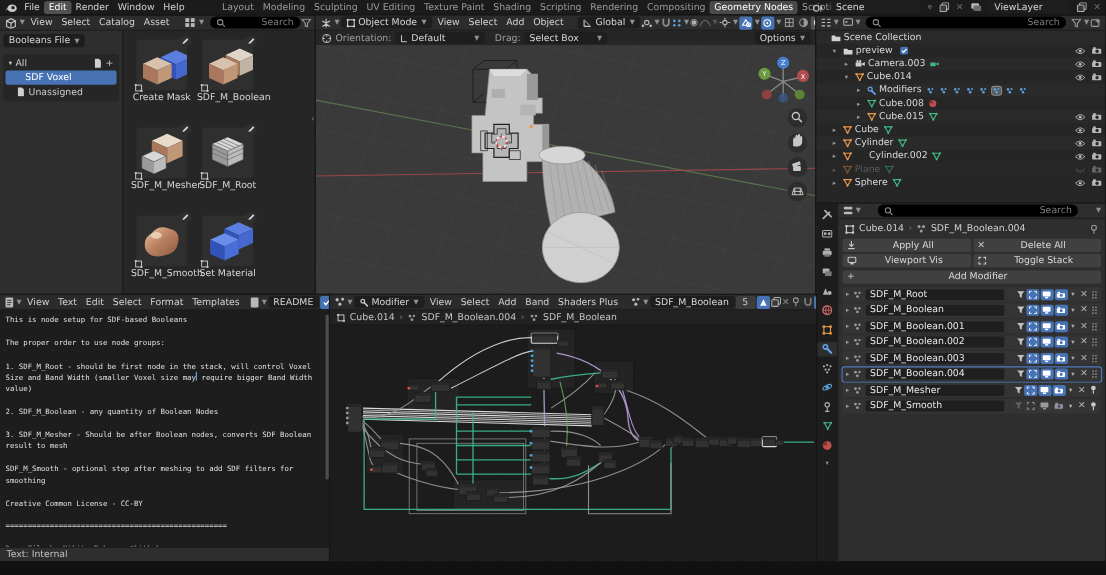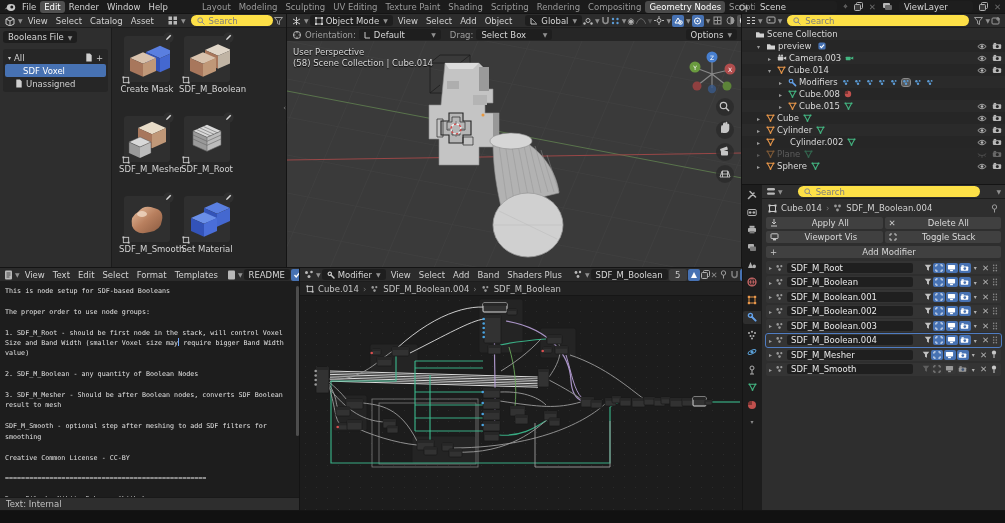--- a/index.html
+++ b/index.html
@@ -4,21 +4,21 @@
 <style>
   html,body{margin:0;padding:0;background:#111;width:1005px;height:523px;overflow:hidden;
     font-family:"DejaVu Sans",sans-serif;font-size:8.5px;color:#c8c8c8;-webkit-font-smoothing:antialiased;}
   .abs{position:absolute;}
   .ed{position:absolute;background:#272727;outline:1px solid #141414;overflow:hidden;}
   .edhead{height:13px;background:#2c2c2c;border-bottom:1px solid #1d1d1d;display:flex;align-items:center;gap:1px;padding:0 4px;white-space:nowrap;}
   .mi{padding:0 4px;color:#d2d2d2;border-radius:3px;line-height:12px;}
   .mi.active{background:#505050;color:#fff;}
   .chev{color:#909090;font-size:6px;margin-left:1px;}
   .pill{background:#1e1e1e;border-radius:3px;height:11px;display:inline-flex;align-items:center;gap:3px;padding:0 5px;color:#d6d6d6;}
-  .search{background:#fde047;border-radius:7px;height:11px;display:flex;align-items:center;gap:4px;padding:0 6px;color:#7d7d7d;}
+  .search{background:#000000;border-radius:7px;height:11px;display:flex;align-items:center;gap:4px;padding:0 6px;color:#7d7d7d;justify-content:space-between;}
   .icbtn{display:inline-flex;align-items:center;justify-content:center;height:12px;min-width:12px;border-radius:2px;}
   .icbtn.blue{background:#4772b3;}
   svg{display:block;}
   
   #topbar{left:0;top:0;width:1005px;height:14px;background:#1b1b1b;display:flex;align-items:center;padding:0 4px;box-sizing:border-box;}
   #tabs{display:flex;margin-left:26px;}
   #tabs .mi{color:#9a9a9a;}
   #tabs .mi.active{background:#4a4a4a;color:#fff;}
   #topbar-right{position:absolute;right:4px;top:1px;display:flex;gap:6px;align-items:center;}
   
@@ -639,24 +639,20 @@
         <g>
           <path d="M433 108l7-2.5 1 3-7 2.5Z" fill="#c6c6c6"></path>
           <rect x="434" y="110" width="7" height="4.5" rx="0.8" fill="#c6c6c6"></rect>
         </g>
       <circle cx="438" cy="133" r="9" fill="#2c2c2c" opacity="0.85"></circle>
         <g>
           <path d="M433 136l2-6h6l2 6Z M435.5 130v6M440.5 130v6M434 133h8" stroke="#c6c6c6" fill="none" stroke-width="0.9"></path>
         </g>
     </g>
   </svg>
-  <div id="vp-overlay">
-    <div>User Perspective</div>
-    <div>(58) Scene Collection | Cube.014</div>
-  </div>
 </div>
 
 <div id="outliner" class="ed">
   <div class="edhead">
     <span>
         <svg width="10" height="9" viewBox="0 0 10 9">
           <path d="M1 1.5h3M1 4.5h3M1 7.5h3M6 1.5h3M6 4.5h3M6 7.5h3" stroke="#c8c8c8"></path>
         </svg>
       </span>
       <span class="chev">▼</span>

